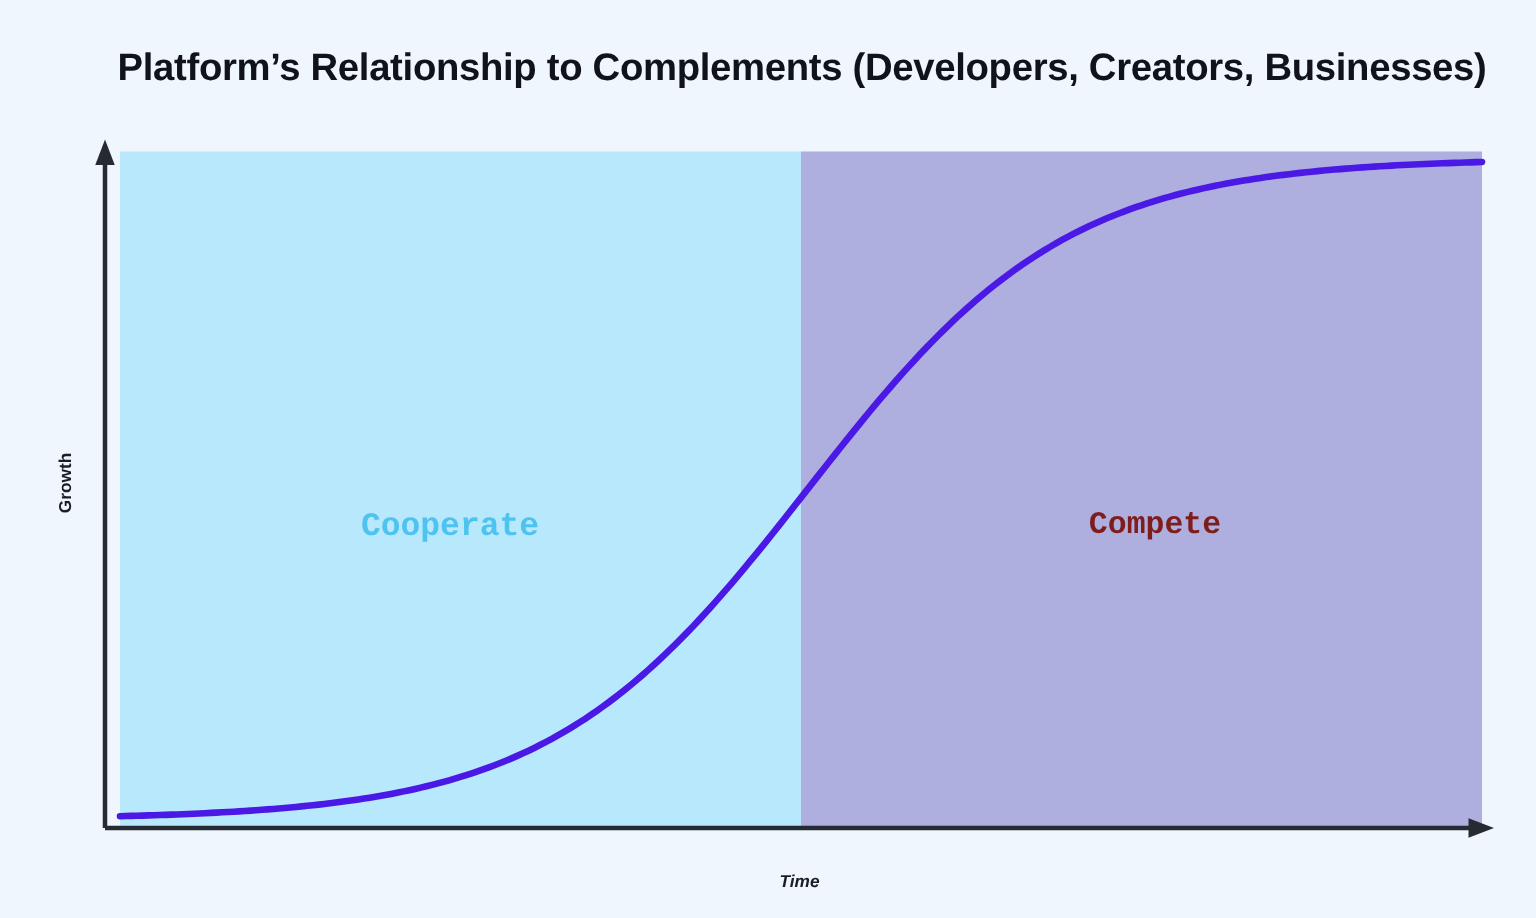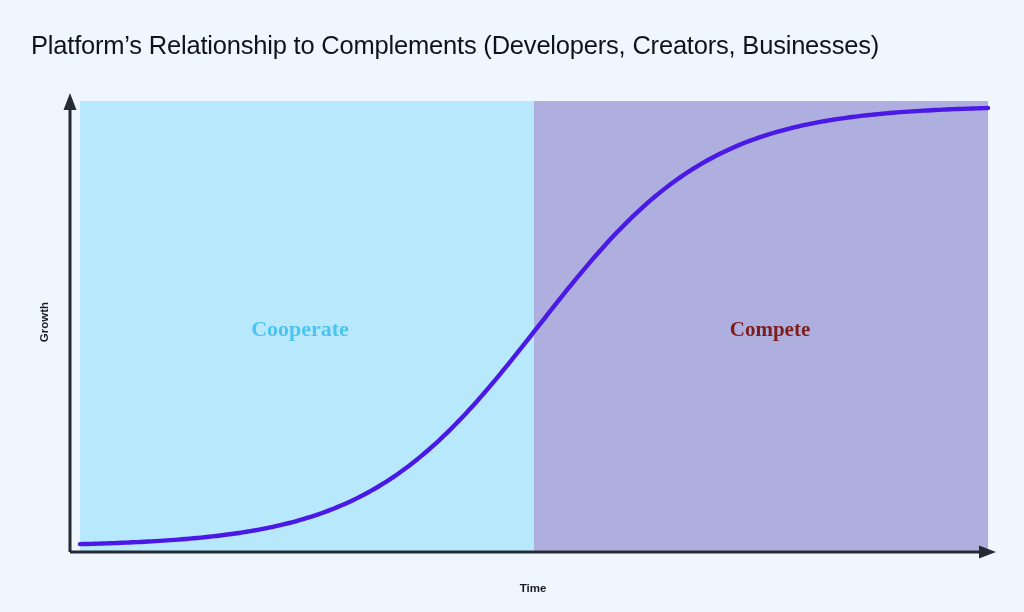--- a/index.html
+++ b/index.html
@@ -18,37 +18,39 @@
     width: 1024px;
     height: 612px;
     background: #eff6fd;
   }
   #chart-title {
     position: absolute;
     left: 31px;
     top: 31px;
     width: 960px;
     font-size: 25.5px;
-    font-weight: normal;
+    font-weight: bold;
     letter-spacing: -0.2px;
     color: #11131a;
     font-family: "Liberation Sans", sans-serif;
     white-space: nowrap;
+    text-align: right;
   }
   #plot-svg {
     position: absolute;
     left: 0;
     top: 0;
   }
   .region-label {
     position: absolute;
     font-weight: bold;
-    font-family: Liberation Serif, serif;
+    font-family: Liberation Mono, monospace;
     white-space: nowrap;
     transform: translate(-50%, -50%);
+    margin-top: 22px;
   }
   #label-cooperate {
     left: 300px;
     top: 329px;
     font-size: 22px;
     color: #4ec3f0;
   }
   #label-compete {
     left: 770px;
     top: 329px;
@@ -70,20 +72,21 @@
   #x-axis-label {
     position: absolute;
     left: 533px;
     top: 588px;
     font-size: 11.5px;
     font-weight: bold;
     color: #1b1d24;
     font-family: "Liberation Sans", sans-serif;
     transform: translate(-50%, -50%);
     white-space: nowrap;
+    font-style: italic;
   }
 </style>
 </head>
 <body>
 
 <div id="page">
 
   <div id="chart-title">Platform’s Relationship to Complements (Developers, Creators, Businesses)</div>
 
   <svg id="plot-svg" width="1024" height="612" viewBox="0 0 1024 612">

